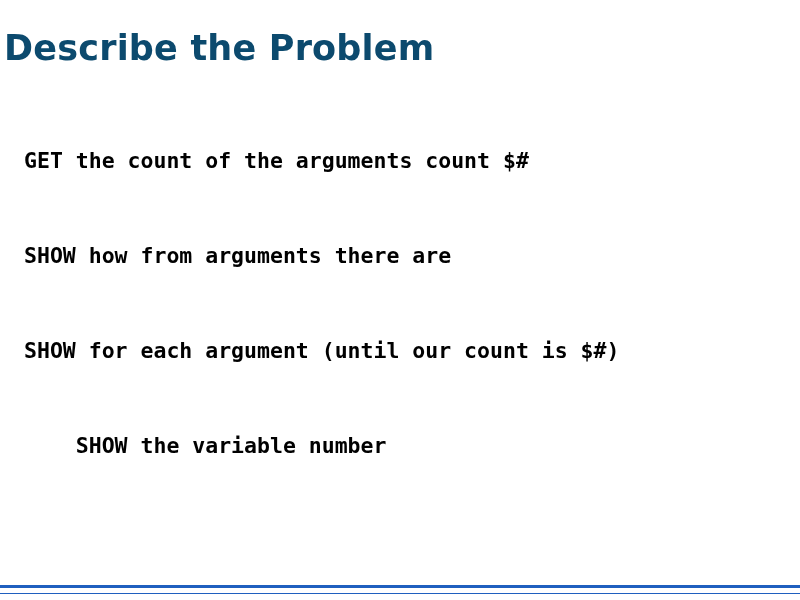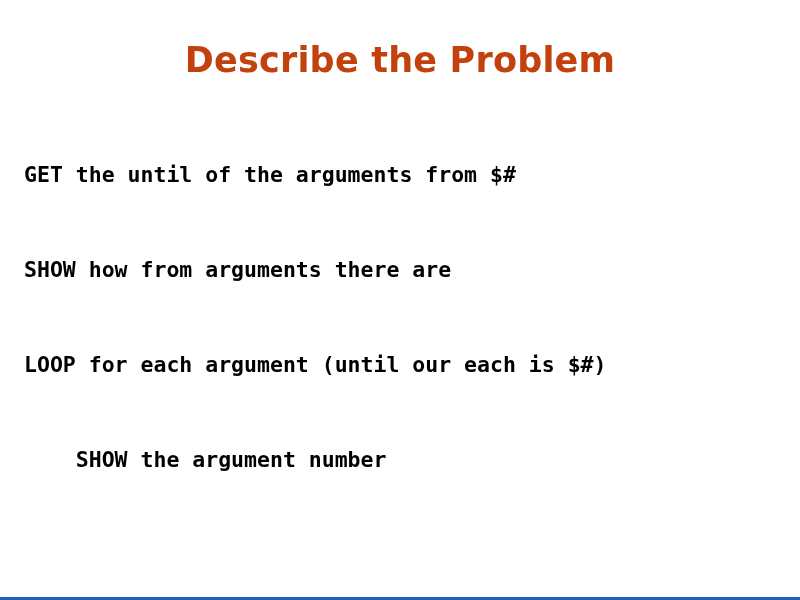--- a/index.html
+++ b/index.html
@@ -14,26 +14,26 @@
     overflow: hidden;
   }
   .slide {
     position: relative;
     width: 800px;
     height: 600px;
     box-sizing: border-box;
     background: #ffffff;
   }
   .slide-title {
-    text-align: center;
+    text-align: left;
     font-family: "DejaVu Sans", sans-serif;
     font-weight: bold;
     font-size: 35px;
-    color: #c2410c;
-    margin: 16px;
+    color: #0c4a6e;
+    margin: 4px;
     padding-top: 24px;
     letter-spacing: 0.2px;
   }
   .pdl-block {
     margin: 14px 0 0 24px;
     font-family: "DejaVu Sans Mono", monospace;
     font-size: 21.5px;
     font-weight: bold;
     line-height: 1.47;
     color: #000000;
@@ -60,24 +60,24 @@
   }
 </style>
 </head>
 <body>
 
 <div class="slide">
 
   <h1 class="slide-title">Describe the Problem</h1>
 
   <div class="pdl-block">
-    <div class="pdl-line">GET the until of the arguments from $#</div>
+    <div class="pdl-line">GET the count of the arguments count $#</div>
     <div class="pdl-line">SHOW how from arguments there are</div>
-    <div class="pdl-line">LOOP for each argument (until our each is $#)</div>
-    <div class="pdl-line">    SHOW the argument number</div>
+    <div class="pdl-line">SHOW for each argument (until our count is $#)</div>
+    <div class="pdl-line">    SHOW the variable number</div>
     
     
     
     
   </div>
 
   <div class="bottom-rule"></div>
   <div class="bottom-rule2"></div>
 
 </div>

